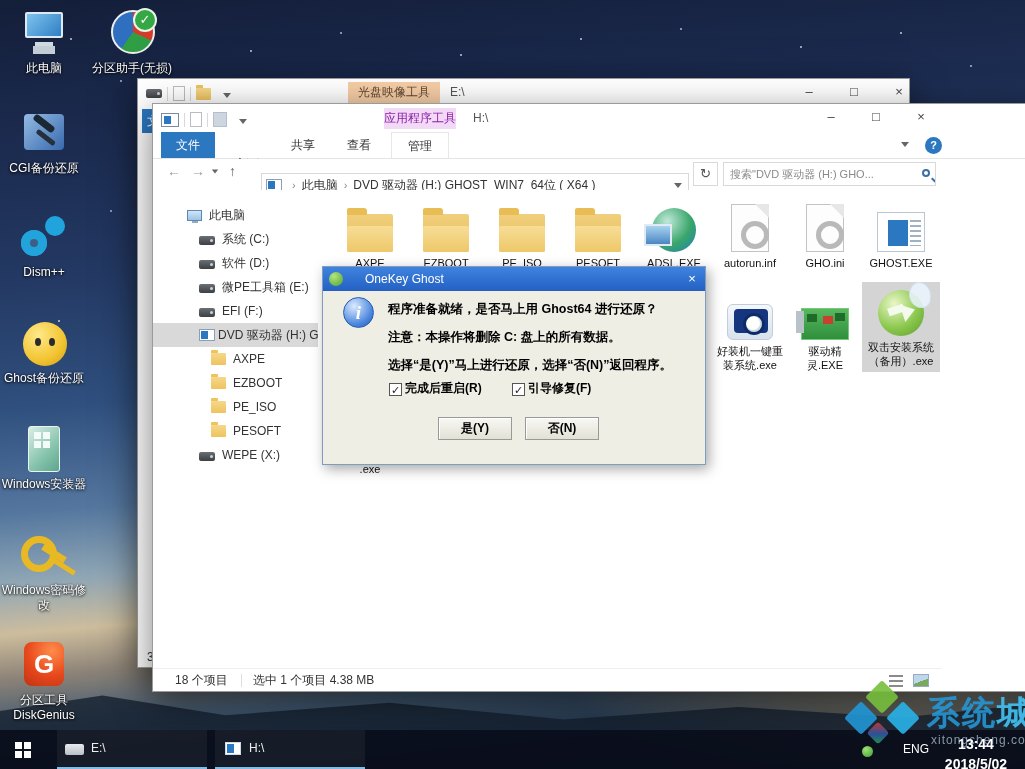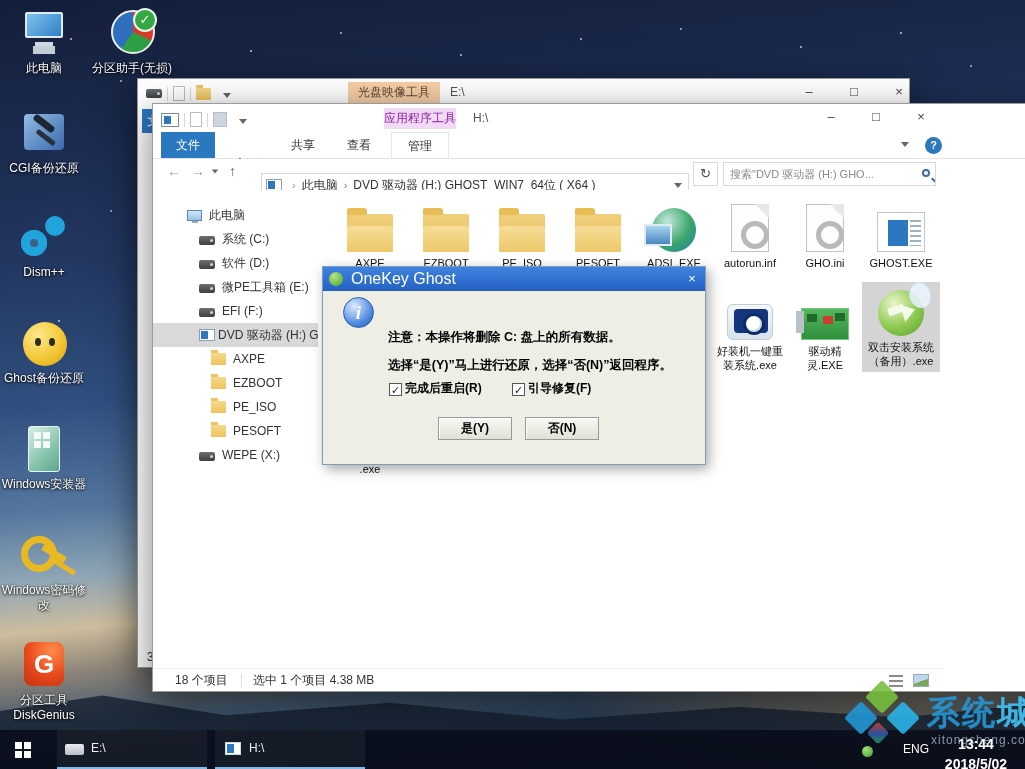--- a/index.html
+++ b/index.html
@@ -141,21 +141,21 @@
 
   .fw-status { position:absolute; left:0; top:564px; width:789px; height:24px; border-top:1px solid #efefef; font-size:12px; color:#333; line-height:23px; }
   .st-l1 { position:absolute; left:22px; } .st-l2 { position:absolute; left:100px; }
   .st-div { position:absolute; left:88px; top:5px; width:1px; height:13px; background:#ddd; }
   .view-ic1 { position:absolute; left:736px; top:6px; width:14px; height:12px;
     background:repeating-linear-gradient(#8a8a8a 0 2px,#fff 2px 5px); }
   .view-ic2 { position:absolute; left:760px; top:5px; width:16px; height:13px; border:1px solid #9ab; background:linear-gradient(160deg,#bcd7ee 55%,#7aa85f 55%); }
 
   
   .dialog { position:absolute; left:322px; top:266px; width:384px; height:199px; background:#efeee5; border:1px solid #7d9cc0; box-shadow:3px 4px 12px rgba(0,0,0,.35); z-index:40; }
-  .dlg-title { position:absolute; left:0; top:0; width:100%; height:24px; background:linear-gradient(#3f83e0,#2360c2); color:#fff; font-size:16px; line-height:24px; padding-left:28px; }
+  .dlg-title { position:absolute; left:0; top:0; width:100%; height:24px; background:linear-gradient(#3f83e0,#2360c2); color:#fff; font-size:12px; line-height:24px; padding-left:42px; }
   .dlg-gico { position:absolute; left:6px; top:5px; width:14px; height:14px; border-radius:50%; background:radial-gradient(circle at 35% 30%,#b7e57f,#4ca32e); }
   .dlg-close { position:absolute; right:4px; top:3px; width:18px; height:18px; color:#fff; font-size:13px; text-align:center; line-height:18px; }
   .dlg-info { position:absolute; left:20px; top:30px; width:31px; height:31px; border-radius:50%; background:radial-gradient(circle at 35% 28%,#dcebff,#4a86dd 65%,#2a5cb0); border:1px solid #2a5cb0; color:#fff; font-family:"Liberation Serif","DejaVu Serif",serif; font-style:italic; font-weight:bold; font-size:19px; text-align:center; line-height:30px; }
   .dlg-line { position:absolute; left:65px; font-size:12.5px; font-weight:600; color:#000; white-space:nowrap; }
   .dl1{top:34px;} .dl2{top:62px;} .dl3{top:90px;}
   .dlg-cb { position:absolute; top:113px; font-size:12px; font-weight:600; color:#000; }
   .cb1{left:66px;} .cb2{left:189px;}
   .cbx { display:inline-block; width:13px; height:13px; border:1px solid #555; background:#fff; color:#222; font-size:11px; line-height:12px; text-align:center; vertical-align:-2px; margin-right:3px; }
   .dlg-btn { position:absolute; top:150px; width:74px; height:23px; background:linear-gradient(#f8f8f4,#e2e1d5); border:1px solid #999; box-shadow:inset 1px 1px 0 #fff; font-size:12px; font-weight:600; text-align:center; line-height:21px; color:#000; }
   .btn-yes{left:115px;} .btn-no{left:202px;}
@@ -396,20 +396,21 @@
     </div>
   </div>
 
   <div class="dialog">
     <div class="dlg-title">
       <span class="dlg-gico"></span>
       <span>OneKey Ghost</span>
     </div>
     <div class="dlg-close">×</div>
     <div class="dlg-info">i</div>
+    <div class="dlg-line dl1">程序准备就绪，是否马上用 Ghost64 进行还原？</div>
     <div class="dlg-line dl2">注意：本操作将删除 C: 盘上的所有数据。</div>
     <div class="dlg-line dl3">选择“是(Y)”马上进行还原，选择“否(N)”返回程序。</div>
     <label class="dlg-cb cb1"><span class="cbx">✓</span><span>完成后重启(R)</span></label>
     <label class="dlg-cb cb2"><span class="cbx">✓</span><span>引导修复(F)</span></label>
     <div class="dlg-btn btn-yes">是(Y)</div>
     <div class="dlg-btn btn-no">否(N)</div>
   </div>
 
   <div class="taskbar">
     <div class="start">

